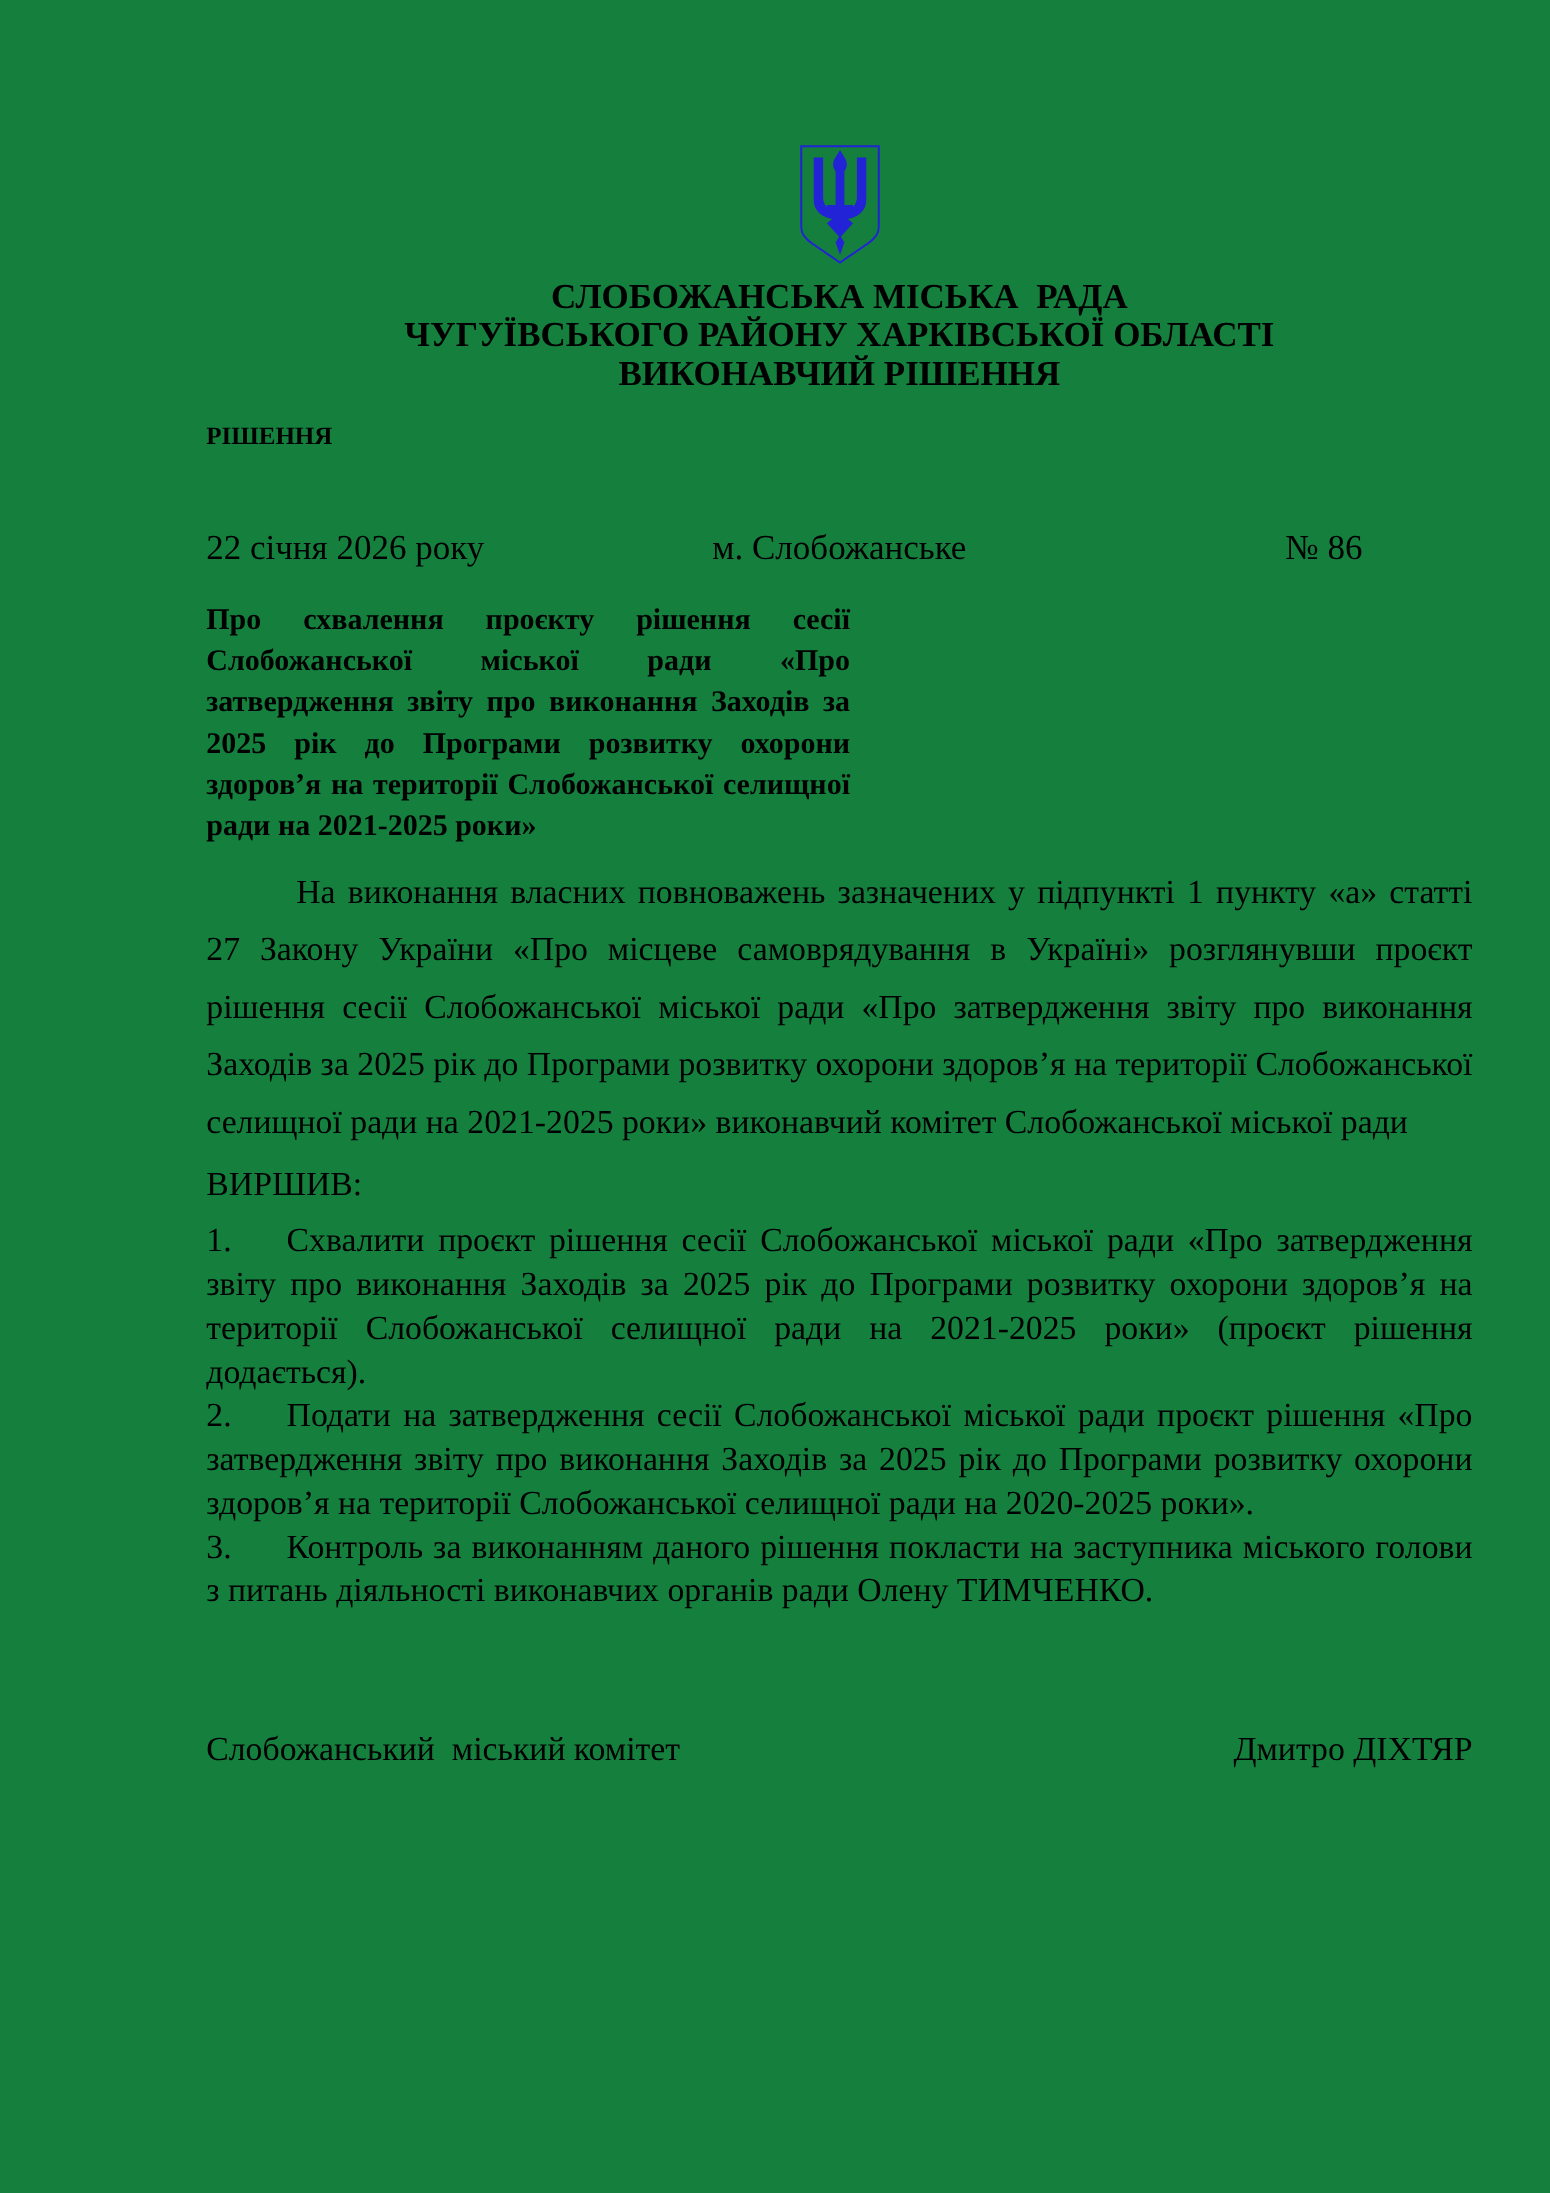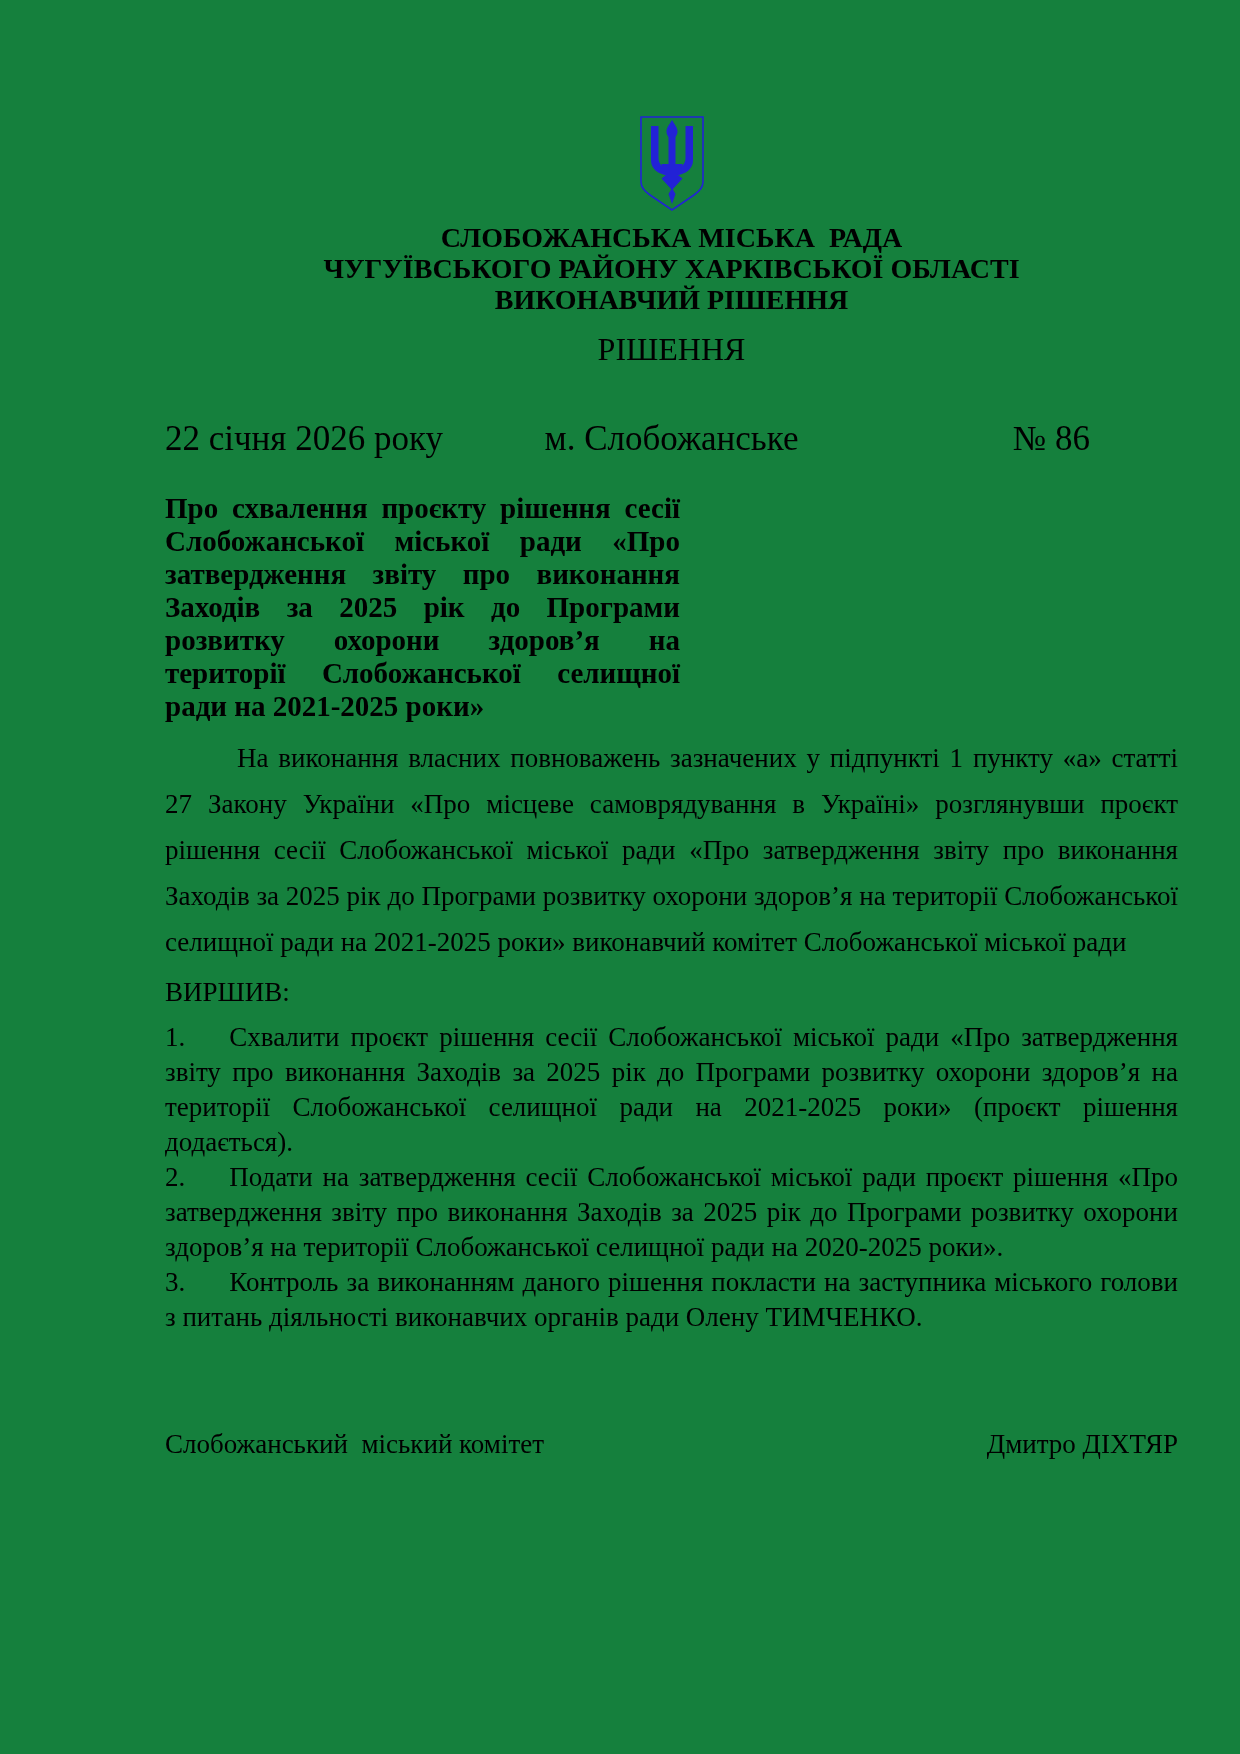--- a/index.html
+++ b/index.html
@@ -9,30 +9,30 @@
     position:relative;box-sizing:border-box;
     padding:114px 62px 0 165px;overflow:hidden;
   }
   .emblem{display:block;margin:0 auto;}
   .org-block{margin-top:8px;}
   .org-line{
     text-align:center;font-weight:bold;font-size:28px;line-height:31px;
     white-space:pre-wrap;margin:0;
   }
   .doc-type{
-    text-align:center;font-weight:normal;font-size:32px;line-height:32px;
+    text-align:left;font-weight:bold;font-size:20px;line-height:32px;
     margin:18px 0 0;
   }
-  .meta{position:relative;height:35px;margin-top:56px;font-size:35px;line-height:35px;}
+  .meta{position:relative;height:35px;margin-top:56px;font-size:28px;line-height:35px;}
   .meta-date{position:absolute;left:0;top:0;}
   .meta-place{position:absolute;left:50%;top:0;transform:translateX(-50%);}
   .meta-number{position:absolute;right:88px;top:0;}
   .subject{
-    width:515px;font-weight:bold;font-size:29px;line-height:33px;
-    text-align:justify;margin:36px 0 0;
+    width:515px;font-weight:bold;font-size:24px;line-height:33px;
+    text-align:justify;margin:24px 0 0;
   }
   .preamble{
     font-size:27px;line-height:46px;text-align:justify;
     text-indent:72px;margin:12px 0 0;
   }
   .resolved{font-size:27px;line-height:35px;margin:10px 0 0;}
   .items{margin-top:10px;}
   .item{font-size:27px;line-height:35px;text-align:justify;margin:0;}
   .tab{display:inline-block;width:44px;}
   .signature{

